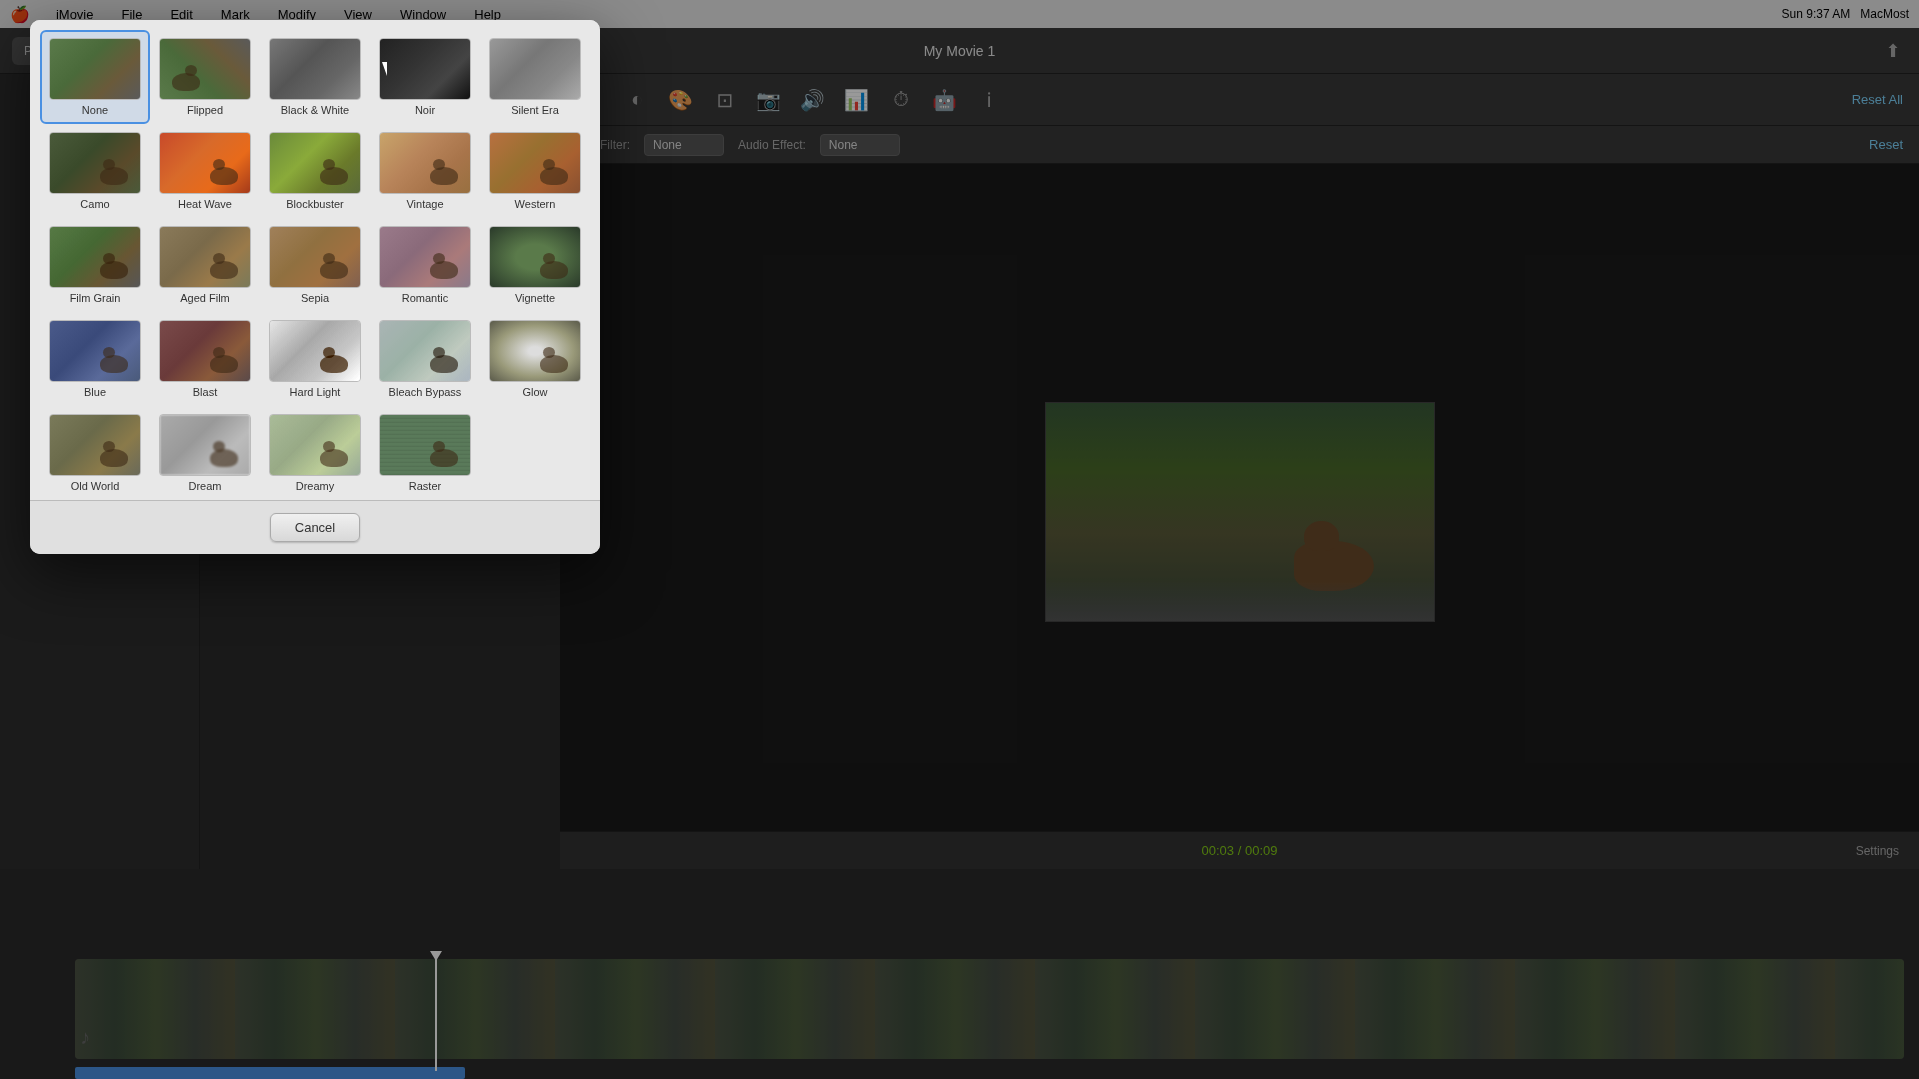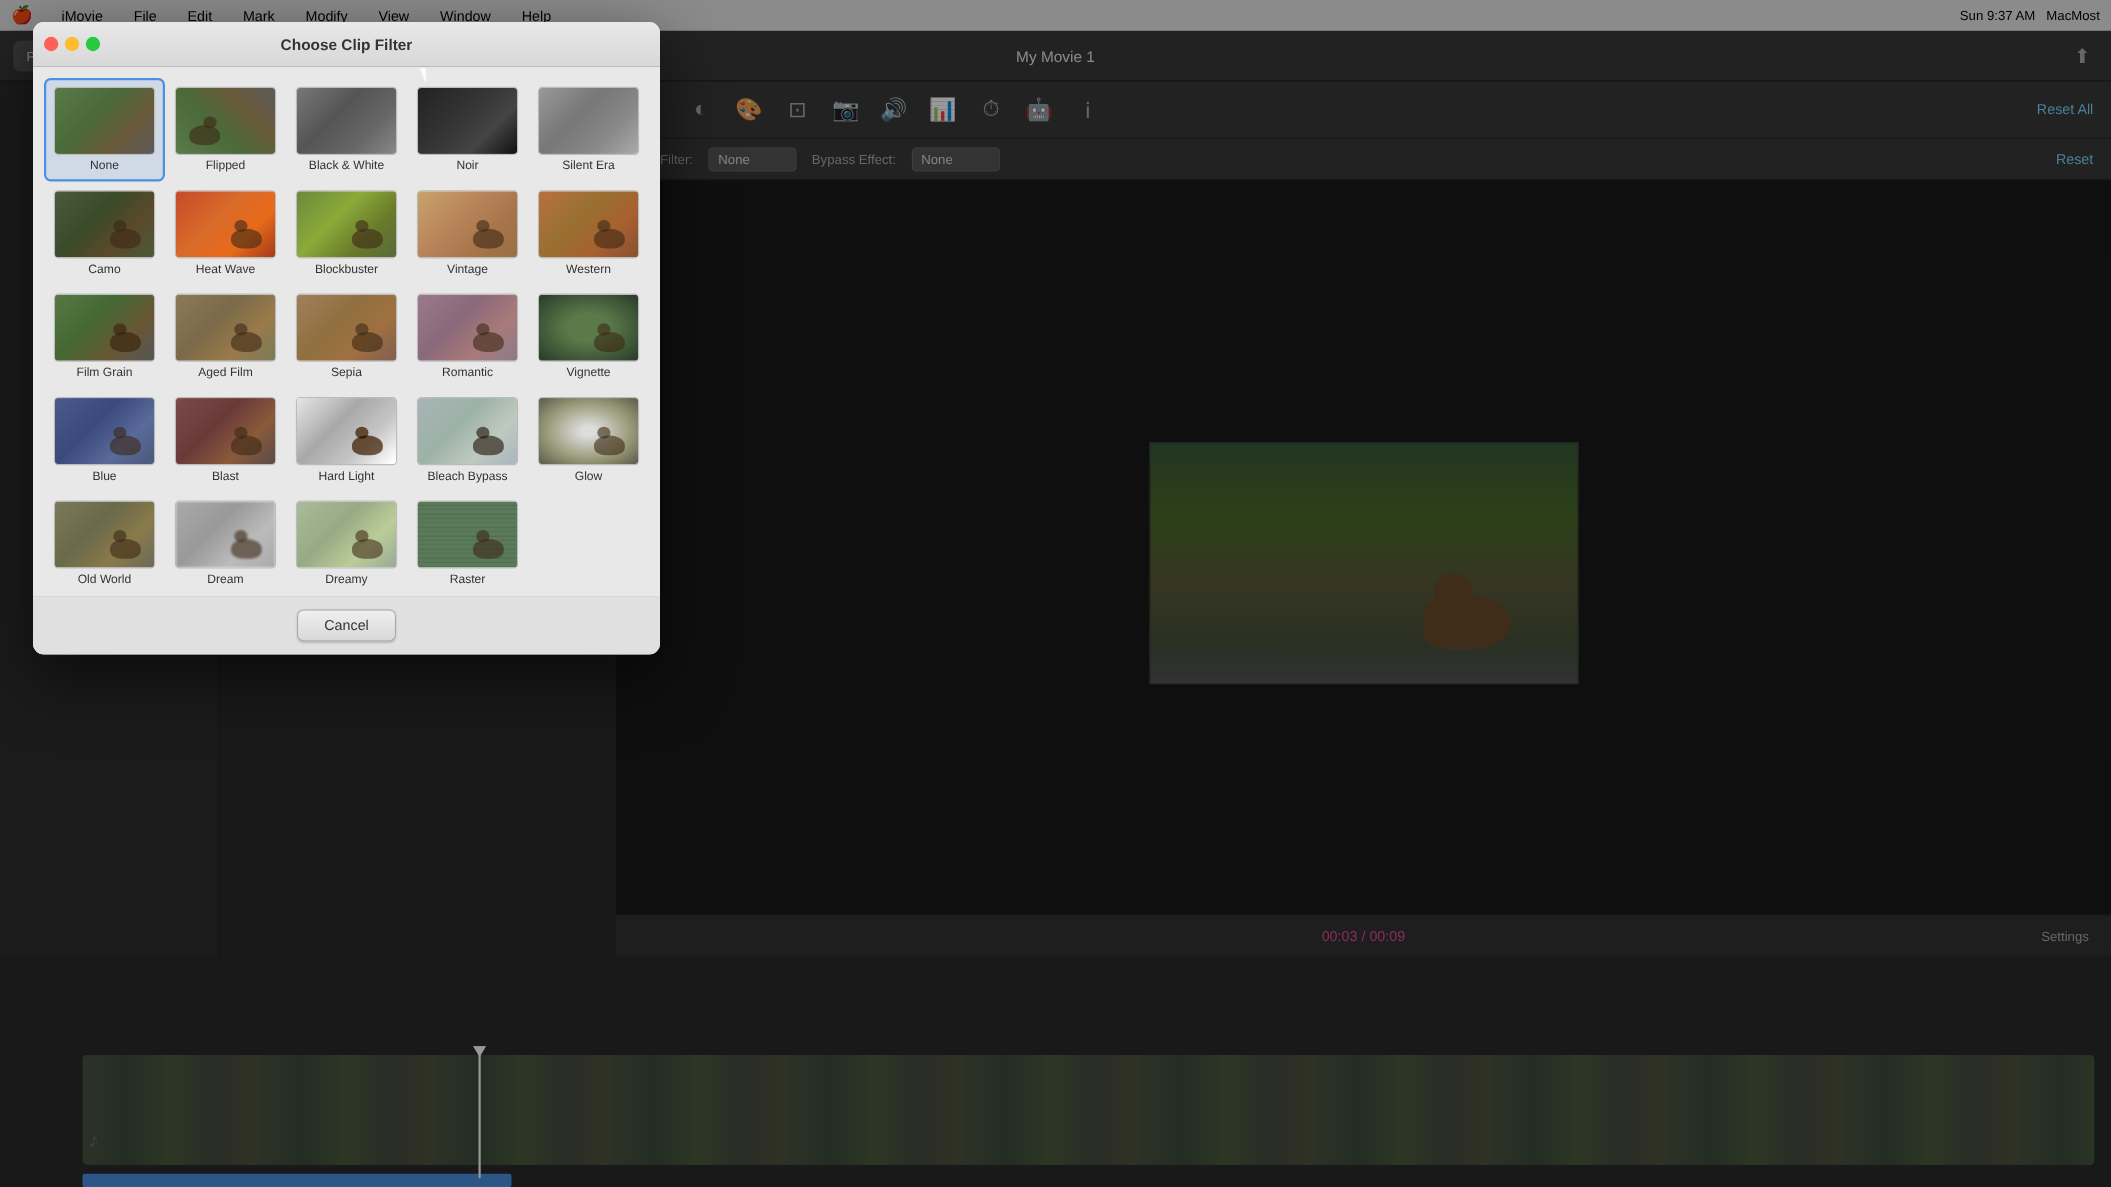--- a/index.html
+++ b/index.html
@@ -243,21 +243,21 @@
       left: 560px;
       right: 0;
       height: 38px;
       background: #333;
       display: flex;
       align-items: center;
       padding: 0 16px;
       border-top: 1px solid #222;
     }
     .time-display {
-      color: #ec4899;
+      color: #84cc16;
       font-size: 13px;
       margin: 0 auto;
       text-align: center;
     }
     .timeline-track {
       position: absolute;
       bottom: 20px;
       left: 75px;
       right: 15px;
       height: 100px;
@@ -566,21 +566,21 @@
     <button class="inspector-tool-btn">🤖</button>
     <button class="inspector-tool-btn">ℹ</button>
     <div class="inspector-bar-right">
       <button class="reset-all-btn">Reset All</button>
     </div>
   </div>
 
   <div class="filter-row">
     <span class="filter-label">Clip Filter:</span>
     <div class="filter-value-box">None</div>
-    <span class="filter-label">Bypass Effect:</span>
+    <span class="filter-label">Audio Effect:</span>
     <div class="filter-value-box">None</div>
     <button class="reset-all-btn" style="margin-left:auto;">Reset</button>
   </div>
 
   <div class="video-preview">
     <div class="video-frame">
       <div class="bear-scene">
         <div class="bear-shape"></div>
         <div class="rocks-overlay"></div>
       </div>
@@ -602,28 +602,20 @@
     </div>
     <div class="timeline-progress-bar"></div>
     <div class="timeline-playhead"></div>
     <span class="music-note">♪</span>
   </div>
 </div>
 
 <div class="modal-overlay">
   <div class="filter-dialog">
 
-    <div class="filter-dialog-header">
-      <div class="dialog-traffic-lights">
-        <div class="tl tl-close"></div>
-        <div class="tl tl-min"></div>
-        <div class="tl tl-max"></div>
-      </div>
-      <span>Choose Clip Filter</span>
-    </div>
 
     <div class="filter-grid" id="filter-grid">
     <div class="filter-item selected">
           <div class="filter-thumb">
             <div class="thumb-base thumb-none"></div>
           </div>
           <span class="filter-name">None</span>
         </div>
         <div class="filter-item">
           <div class="filter-thumb">

